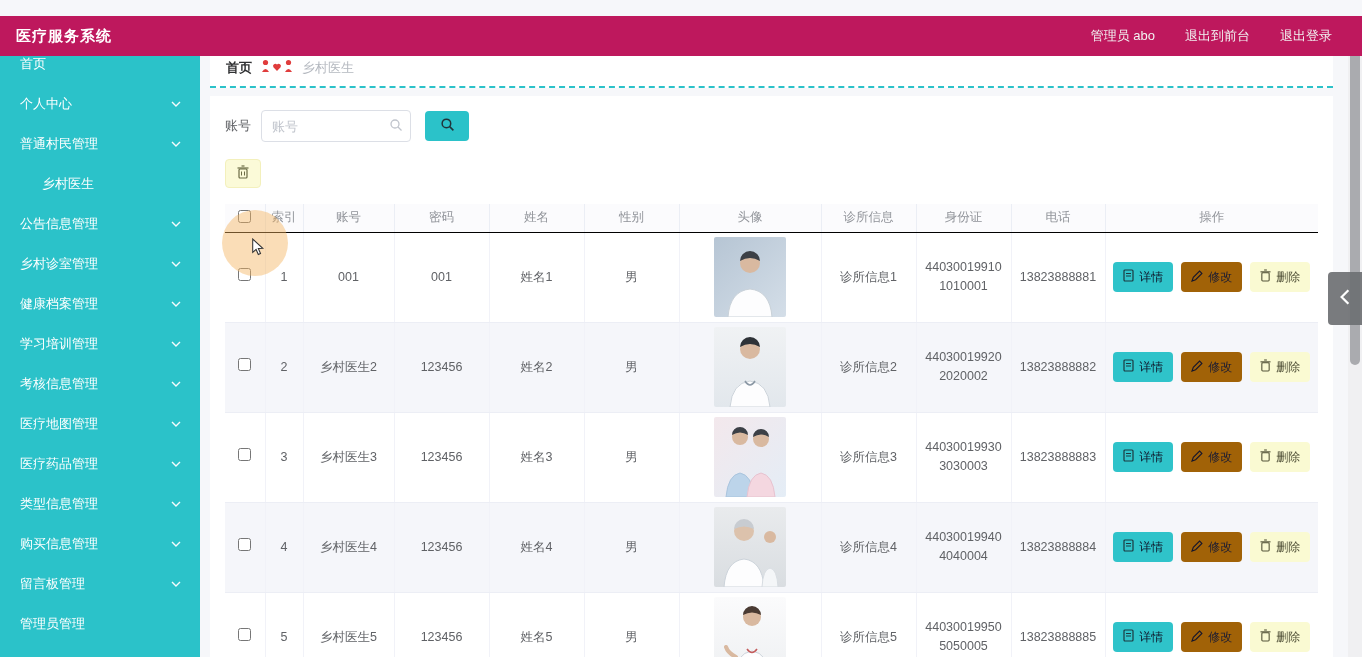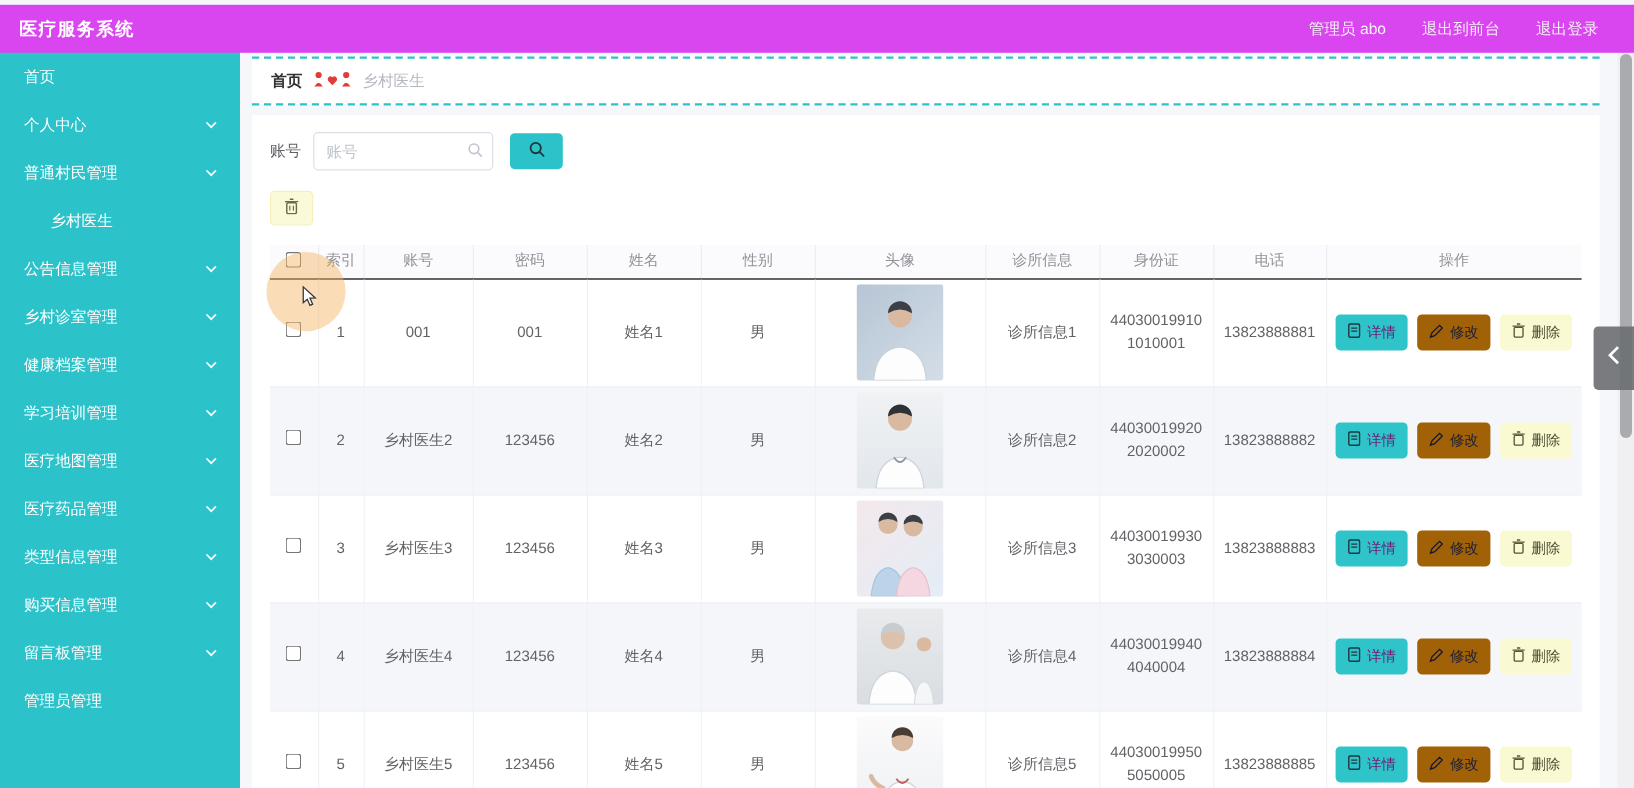--- a/index.html
+++ b/index.html
@@ -1,21 +1,21 @@
 <!DOCTYPE html>
 <html><head>
 <meta charset="utf-8">
 <style>
   * { margin:0; padding:0; box-sizing:border-box; }
   html,body { width:1362px; height:657px; overflow:hidden; background:#f6f7fa;
     font-family:"Liberation Sans","DejaVu Sans",sans-serif; }
 
   
-  .topbar { position:absolute; left:0; top:4px; width:1362px; height:40px;
-    background:#d946ef; display:flex; align-items:center; justify-content:space-between; z-index:30;}
+  .topbar { position:absolute; left:0; top:16px; width:1362px; height:40px;
+    background:#be185d; display:flex; align-items:center; justify-content:space-between; z-index:30;}
   .topbar .title { color:#fff; font-size:15px; font-weight:bold; padding-left:16px; letter-spacing:1px;}
   .topbar .right { display:flex; align-items:center; gap:30px; padding-right:30px; }
   .topbar .right span { color:#f2f2f2; font-size:13px; cursor:pointer; }
 
   
   .sidebar { position:absolute; left:0; top:40px; width:200px; height:617px;
     background:#2bc2c9; padding-top:4px; overflow:hidden; z-index:20;}
   .side-item { height:40px; display:flex; align-items:center; padding:0 18px 0 20px;
     color:#fff; font-size:13px; cursor:pointer; }
   .side-item .lbl { flex:1; }
@@ -61,21 +61,21 @@
 
   .photo { width:72px; height:80px; margin:0 auto; border-radius:2px; overflow:hidden; }
   .photo-1 { background:linear-gradient(135deg,#b6c5d4,#d4dee8); }
   .photo-2 { background:linear-gradient(180deg,#f0f2f4,#e2e7ec); }
   .photo-3 { background:linear-gradient(135deg,#f3e8ec,#e4edf6); }
   .photo-4 { background:linear-gradient(180deg,#e9ebed,#d9dde1); }
   .photo-5 { background:linear-gradient(180deg,#fbfbfc,#eef0f2); }
 
   .ops { display:flex; gap:8px; justify-content:center; align-items:center; }
   .op-btn { height:30px; padding:0 10px; border:none; border-radius:4px; font-size:12px;
-    display:inline-flex; align-items:center; gap:5px; cursor:pointer; color:#701a75; }
+    display:inline-flex; align-items:center; gap:5px; cursor:pointer; color:#0f172a; }
   .op-detail { background:#2fc3ca; }
   .op-edit { background:#a16207; color:#1d1d33; }
   .op-delete { background:#fafad2; color:#4b4b33; }
 
   
   .vscroll { position:absolute; right:0; top:40px; width:14px; height:617px; background:#f0f0f2; z-index:25;}
   .vscroll .thumb { position:absolute; top:5px; left:2px; width:10px; height:320px;
     background:#aaabaf; border-radius:6px; }
   .collapse-handle { position:absolute; right:0; top:272px; width:34px; height:53px;
     background:rgba(110,112,115,.92); border-radius:4px 0 0 4px; display:flex; align-items:center;
@@ -139,20 +139,28 @@
   <div class="side-item">
     <span class="lbl">健康档案管理</span>
     <span class="chev">
         <svg width="12" height="12" viewBox="0 0 12 12">
           <path d="M2 4l4 4 4-4" fill="none" stroke="#fff" stroke-width="1.4"></path>
         </svg>
       </span>
     </div>
   <div class="side-item">
     <span class="lbl">学习培训管理</span>
+    <span class="chev">
+        <svg width="12" height="12" viewBox="0 0 12 12">
+          <path d="M2 4l4 4 4-4" fill="none" stroke="#fff" stroke-width="1.4"></path>
+        </svg>
+      </span>
+    </div>
+  <div class="side-item">
+    <span class="lbl">考核信息管理</span>
     <span class="chev">
         <svg width="12" height="12" viewBox="0 0 12 12">
           <path d="M2 4l4 4 4-4" fill="none" stroke="#fff" stroke-width="1.4"></path>
         </svg>
       </span>
     </div>
   <div class="side-item">
     <span class="lbl">医疗地图管理</span>
     <span class="chev">
         <svg width="12" height="12" viewBox="0 0 12 12">

